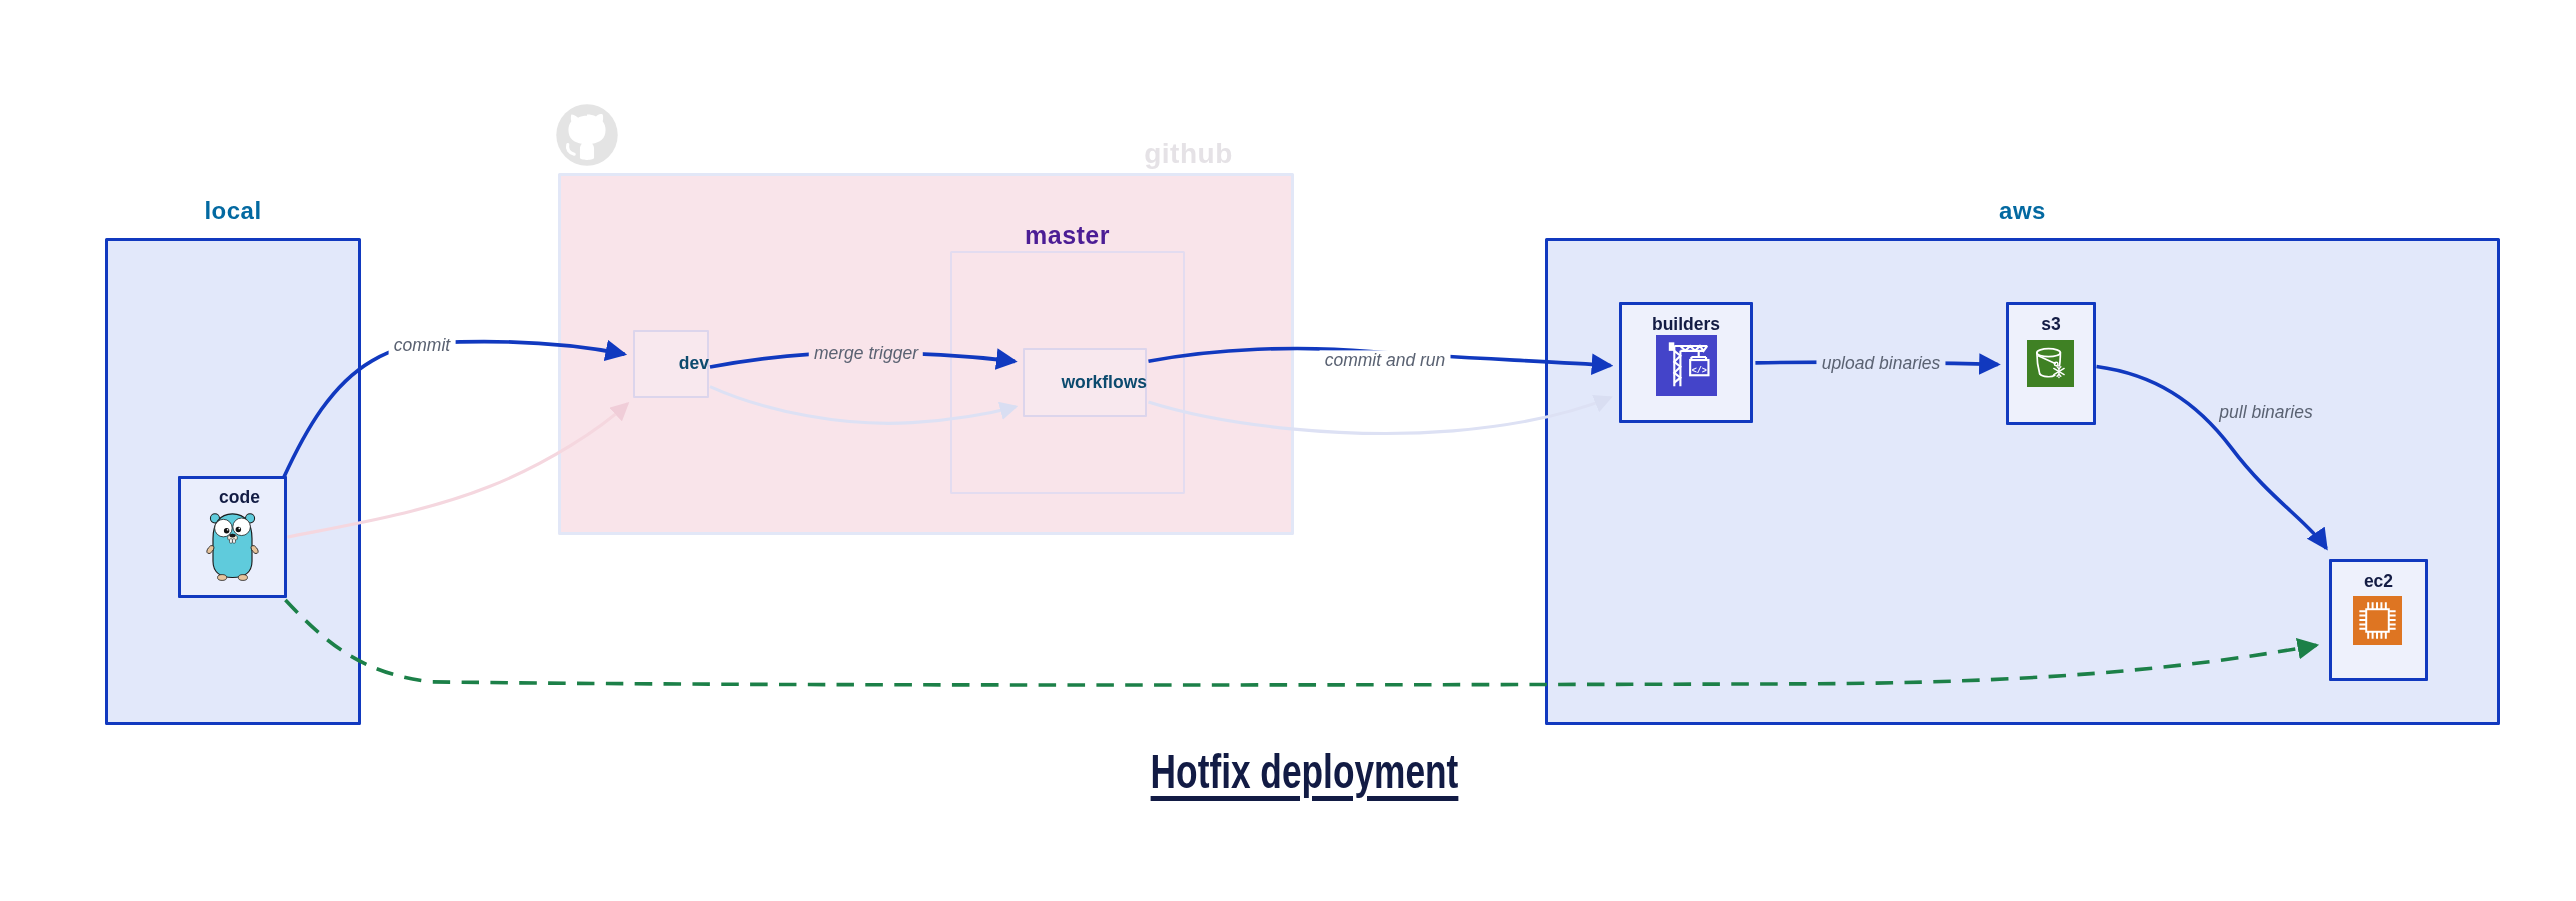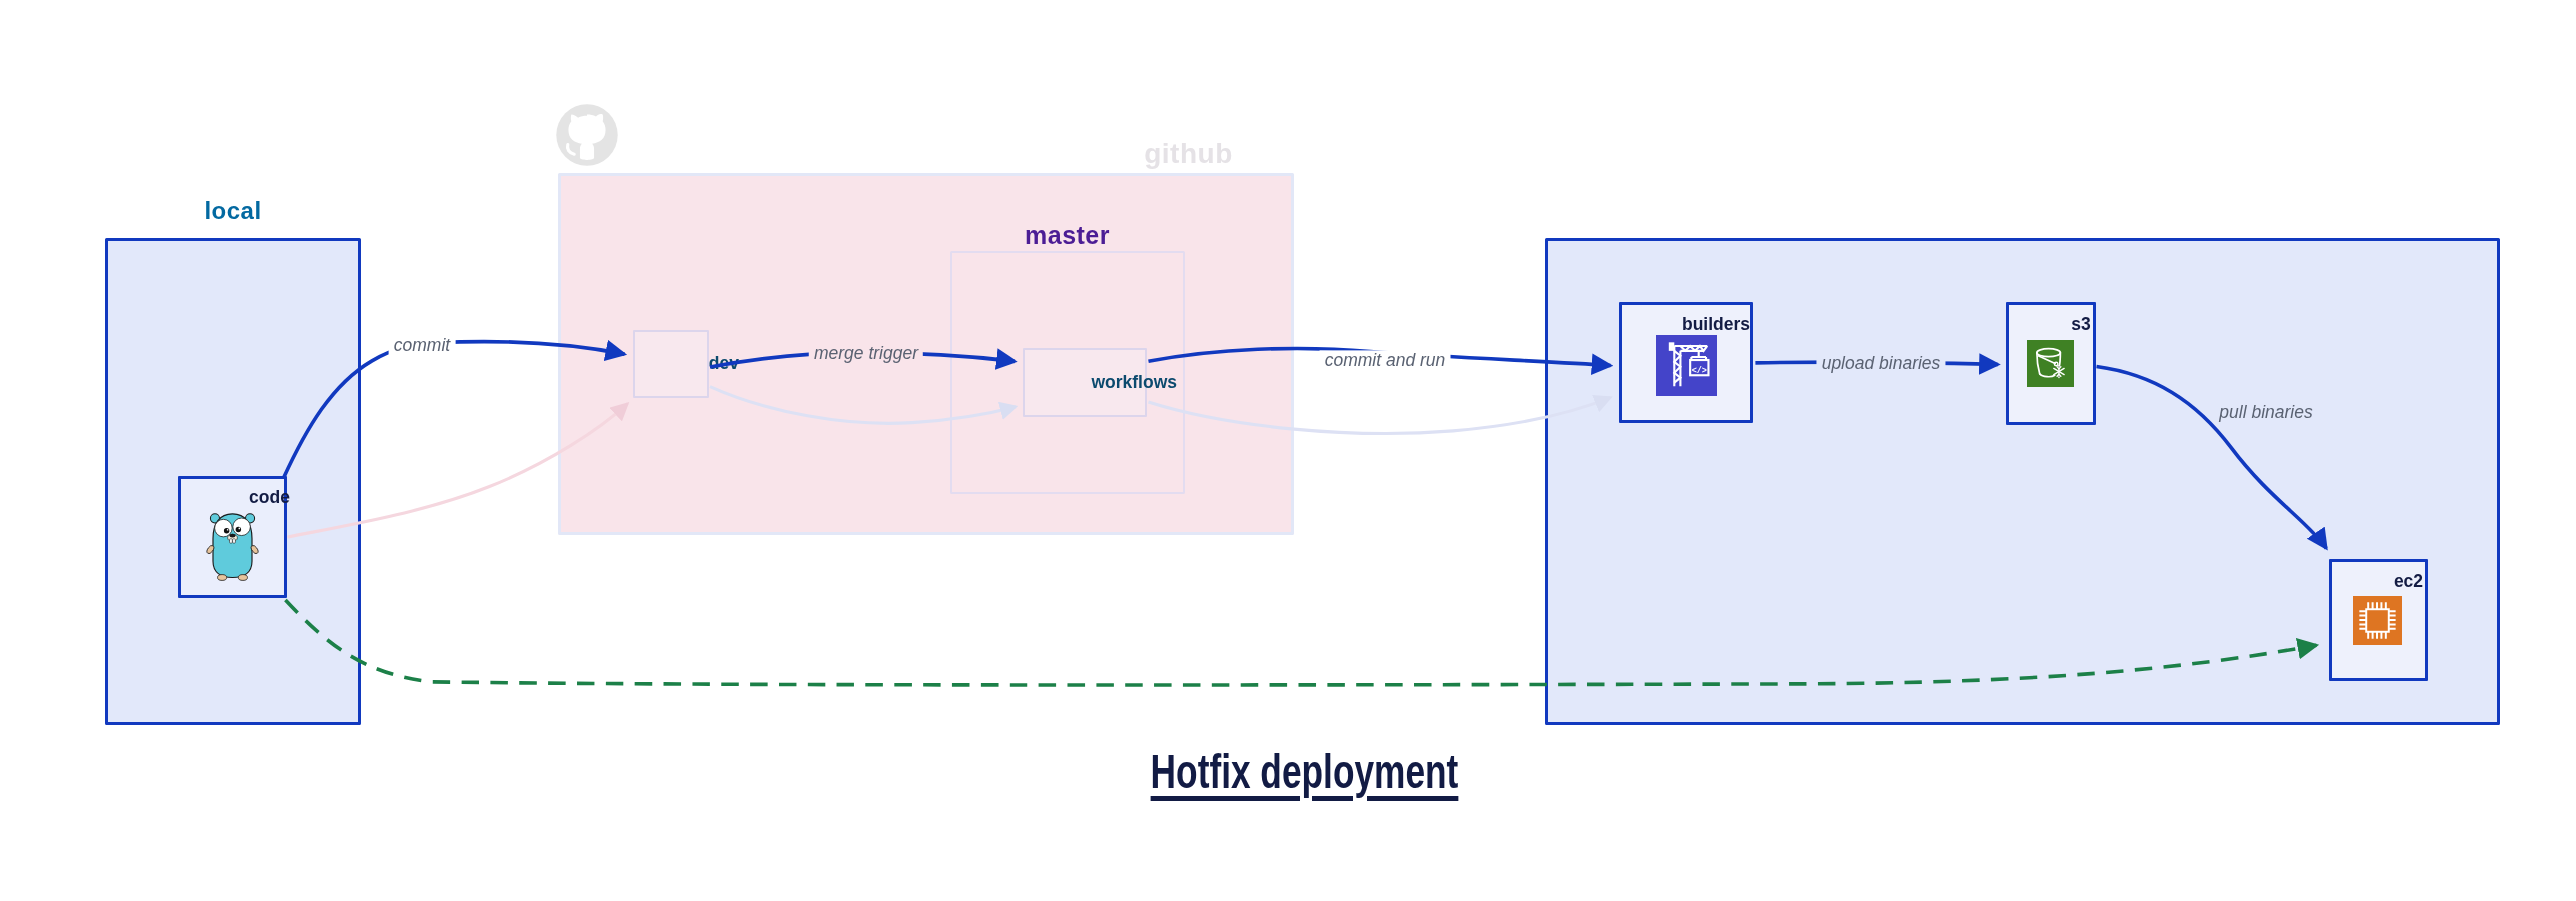--- a/index.html
+++ b/index.html
@@ -10,21 +10,21 @@
   .cluster.github{border:3.6px solid #e2e7f7;background:#f9e4ea;}
   .cluster.master{border:2.6px solid #e3dcf0;background:transparent;}
   .cluster-label{position:absolute;text-align:center;font-size:24px;font-weight:600;
                  color:#0369a1;letter-spacing:0.5px;}
   .cluster-label.faded-git{color:#e5e2e6;font-size:28px;text-align:right;font-weight:600;}
   .cluster-label.faded-master{color:#4c1d95;font-size:25px;font-weight:600;}
   .node{position:absolute;box-sizing:border-box;border-radius:1px;}
   .node.strong{border:3.1px solid #1139bf;background:#eaeefc;}
   .node.faded{border:2.6px solid #dcd5ec;background:#f8e8ee;}
   .node-label{position:absolute;left:0;right:0;text-align:center;font-size:17.5px;
-              font-weight:700;color:#131c44;padding-left:30px;}
+              font-weight:700;color:#131c44;}
   .node-label.faded{color:#0c4a6e;text-align:right;}
   .icon{position:absolute;}
   #edges{position:absolute;left:0;top:0;z-index:5;pointer-events:none;}
   .edge-label{position:absolute;transform:translate(-50%,-50%);z-index:6;
               font-size:17.5px;font-style:italic;color:#5a6272;white-space:nowrap;
               padding:1px 5.2px;line-height:1.1;}
   .title{position:absolute;left:944px;top:739px;width:721px;text-align:center;
          font-size:49px;font-weight:700;color:#121b44;line-height:64px;
          transform:scaleX(0.72);text-decoration:underline;
          text-decoration-thickness:4.6px;text-underline-offset:8.2px;}
@@ -37,20 +37,21 @@
   <div class="cluster strong" style="left:105px;top:238px;width:256px;height:487px;"></div>
   <div class="cluster-label" style="left:105px;top:197px;width:256px;">local</div>
 
   <div class="cluster github" style="left:558px;top:173px;width:736px;height:362px;"></div>
   <div class="cluster-label faded-git" style="left:1088px;top:138px;width:201px;text-align:center;">github</div>
 
   <div class="cluster master" style="left:950px;top:251px;width:235px;height:243px;"></div>
   <div class="cluster-label faded-master" style="left:950px;top:221px;width:235px;text-align:center;">master</div>
 
   <div class="cluster strong" style="left:1545px;top:238px;width:955px;height:487px;"></div>
+  <div class="cluster-label" style="left:1545px;top:197px;width:955px;">aws</div>
 
   <div class="icon" style="left:555px;top:103px;width:64px;height:64px;">
     <svg width="64" height="64" viewBox="0 0 100 100">
       <circle cx="50" cy="50" r="48" fill="#e4e4e4"></circle>
       <path fill="#ffffff" d="M50 20c-5.5 0-10 1-14 3c-3-3-7-5-10.5-5c-1 3-1 7.5 0 10.5c-3 4-4.5 8.5-4.5 13.5c0 14 9 19.5 21 21.5c-2 2-3 4.5-3 7.5v15c0 2 8.5 3 11 3s11-1 11-3v-15c0-3-1-5.5-3-7.5c12-2 21-7.5 21-21.5c0-5-1.5-9.5-4.5-13.5c1-3 1-7.5 0-10.5C71 16 67 18 64 21c-4-2-8.5-3-14-3z"></path>
       <path fill="none" stroke="#ffffff" stroke-width="5" stroke-linecap="round" d="M30 80c-8-2-12-8-10-15"></path>
     </svg>
   </div>
 
   <div class="node strong" style="left:178px;top:476px;width:109px;height:122px;"></div>

